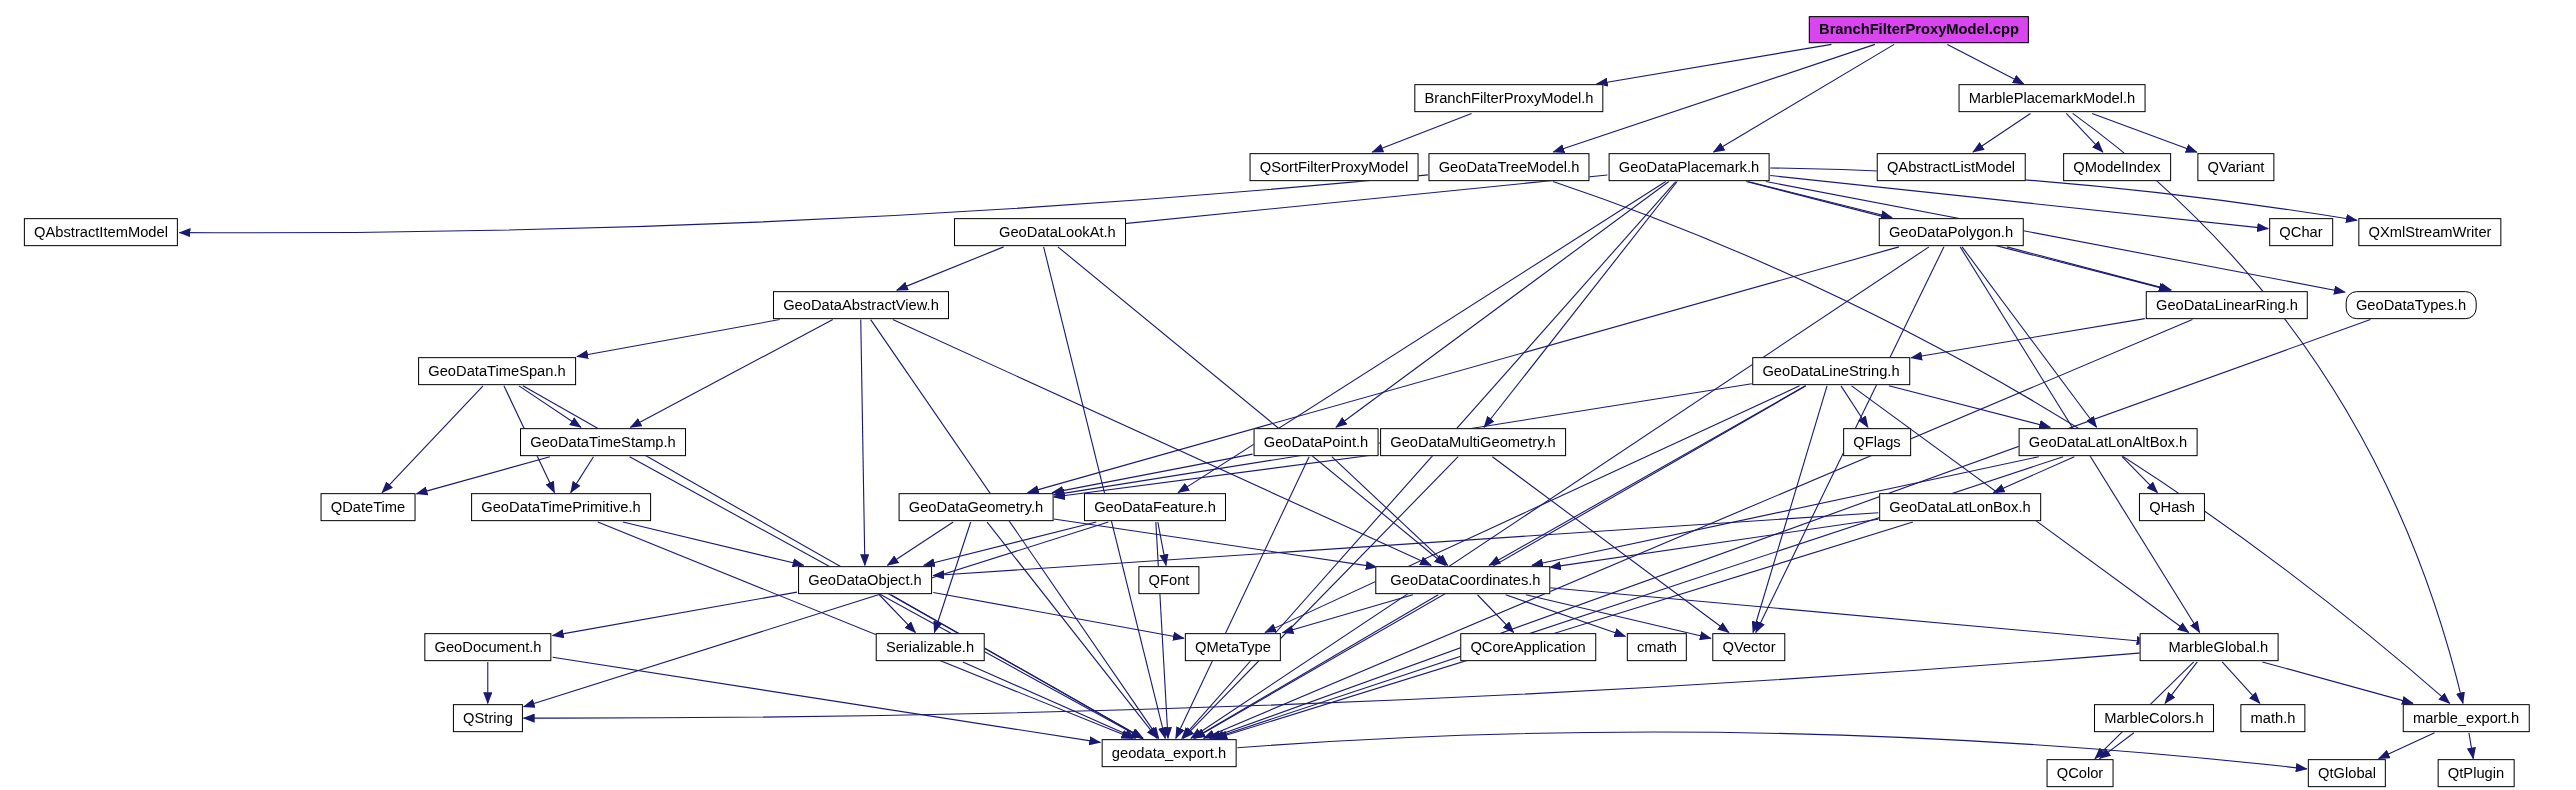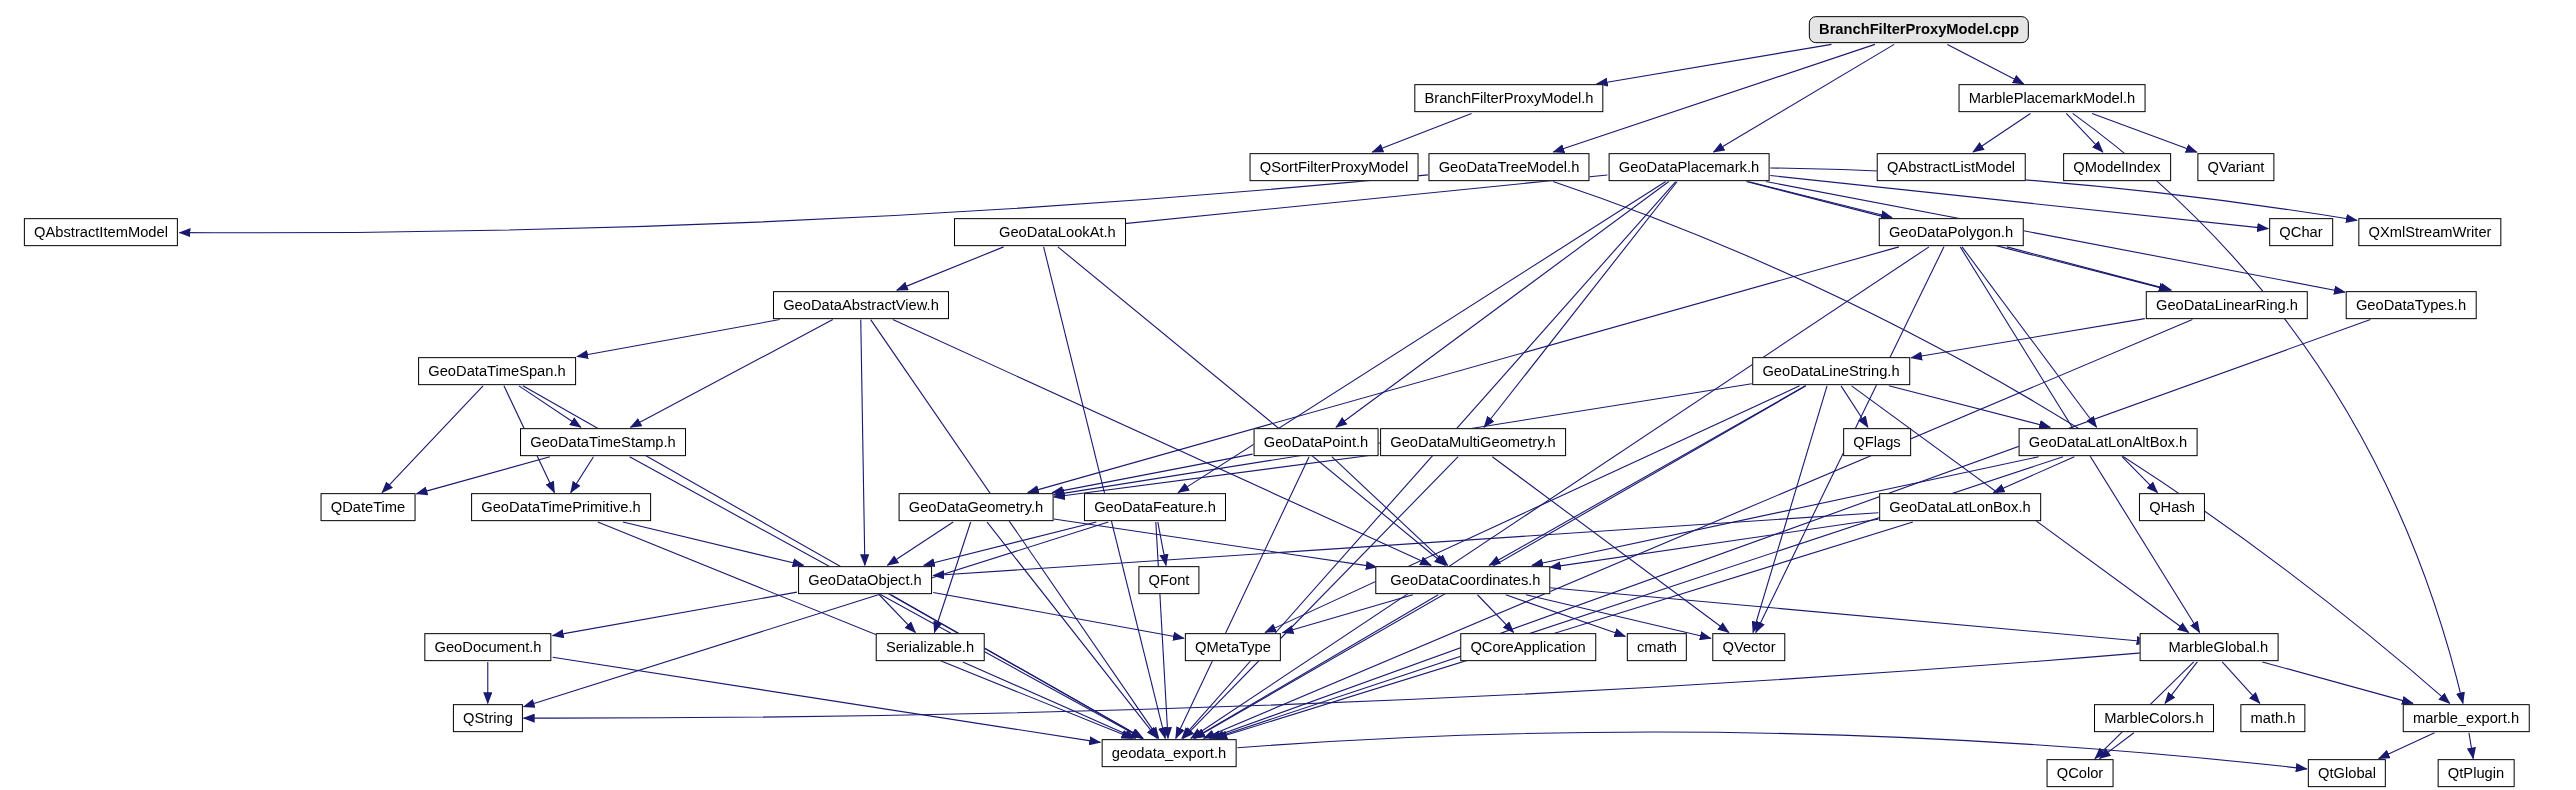--- a/index.html
+++ b/index.html
@@ -18,24 +18,23 @@
     background: #ffffff;
     color: #000000;
     font-size: 14.7px;
     line-height: 1;
     padding: 5.5px 9.2px;
     white-space: nowrap;
     cursor: pointer;
     box-sizing: border-box;
   }
   .node.root {
-    background: #e5e5e5;
+    background: #d946ef;
     font-weight: bold;
     cursor: default;
-    border-radius: 7px;
   }
   .edge { fill: none; stroke: #191970; stroke-width: 1.2; }
 </style>
 </head>
 <body>
 
 <div id="graph">
   <svg id="edges" width="2576" height="791" viewBox="0 0 2799 859">
     <defs>
       <marker id="arrow" markerWidth="13" markerHeight="10" refX="12" refY="5" orient="auto" markerUnits="userSpaceOnUse">
@@ -150,21 +149,21 @@
     <div class="node" style="left: 1951px; top: 167px;">QAbstractListModel</div>
     <div class="node" style="left: 2117px; top: 167px;">QModelIndex</div>
     <div class="node" style="left: 2236px; top: 167px;">QVariant</div>
     <div class="node" style="left: 101px; top: 232px;">QAbstractItemModel</div>
     <div class="node" style="left: 1040px; top: 232px; padding-left: 44px;">GeoDataLookAt.h</div>
     <div class="node" style="left: 1951px; top: 232px;">GeoDataPolygon.h</div>
     <div class="node" style="left: 2301px; top: 232px;">QChar</div>
     <div class="node" style="left: 2430px; top: 232px;">QXmlStreamWriter</div>
     <div class="node" style="left: 861px; top: 305px;">GeoDataAbstractView.h</div>
     <div class="node" style="left: 2227px; top: 305px;">GeoDataLinearRing.h</div>
-    <div class="node" style="left: 2411px; top: 305px;">GeoDataTypes.h</div>
+    <div class="node" style="left: 2411px; top: 305px; border-radius: 11px;">GeoDataTypes.h</div>
     <div class="node" style="left: 497px; top: 371px;">GeoDataTimeSpan.h</div>
     <div class="node" style="left: 1831px; top: 371px;">GeoDataLineString.h</div>
     <div class="node" style="left: 603px; top: 442px;">GeoDataTimeStamp.h</div>
     <div class="node" style="left: 1316px; top: 442px;">GeoDataPoint.h</div>
     <div class="node" style="left: 1473px; top: 442px;">GeoDataMultiGeometry.h</div>
     <div class="node" style="left: 1877px; top: 442px;">QFlags</div>
     <div class="node" style="left: 2108px; top: 442px;">GeoDataLatLonAltBox.h</div>
     <div class="node" style="left: 368px; top: 507px;">QDateTime</div>
     <div class="node" style="left: 561px; top: 507px;">GeoDataTimePrimitive.h</div>
     <div class="node" style="left: 976px; top: 507px;">GeoDataGeometry.h</div>

